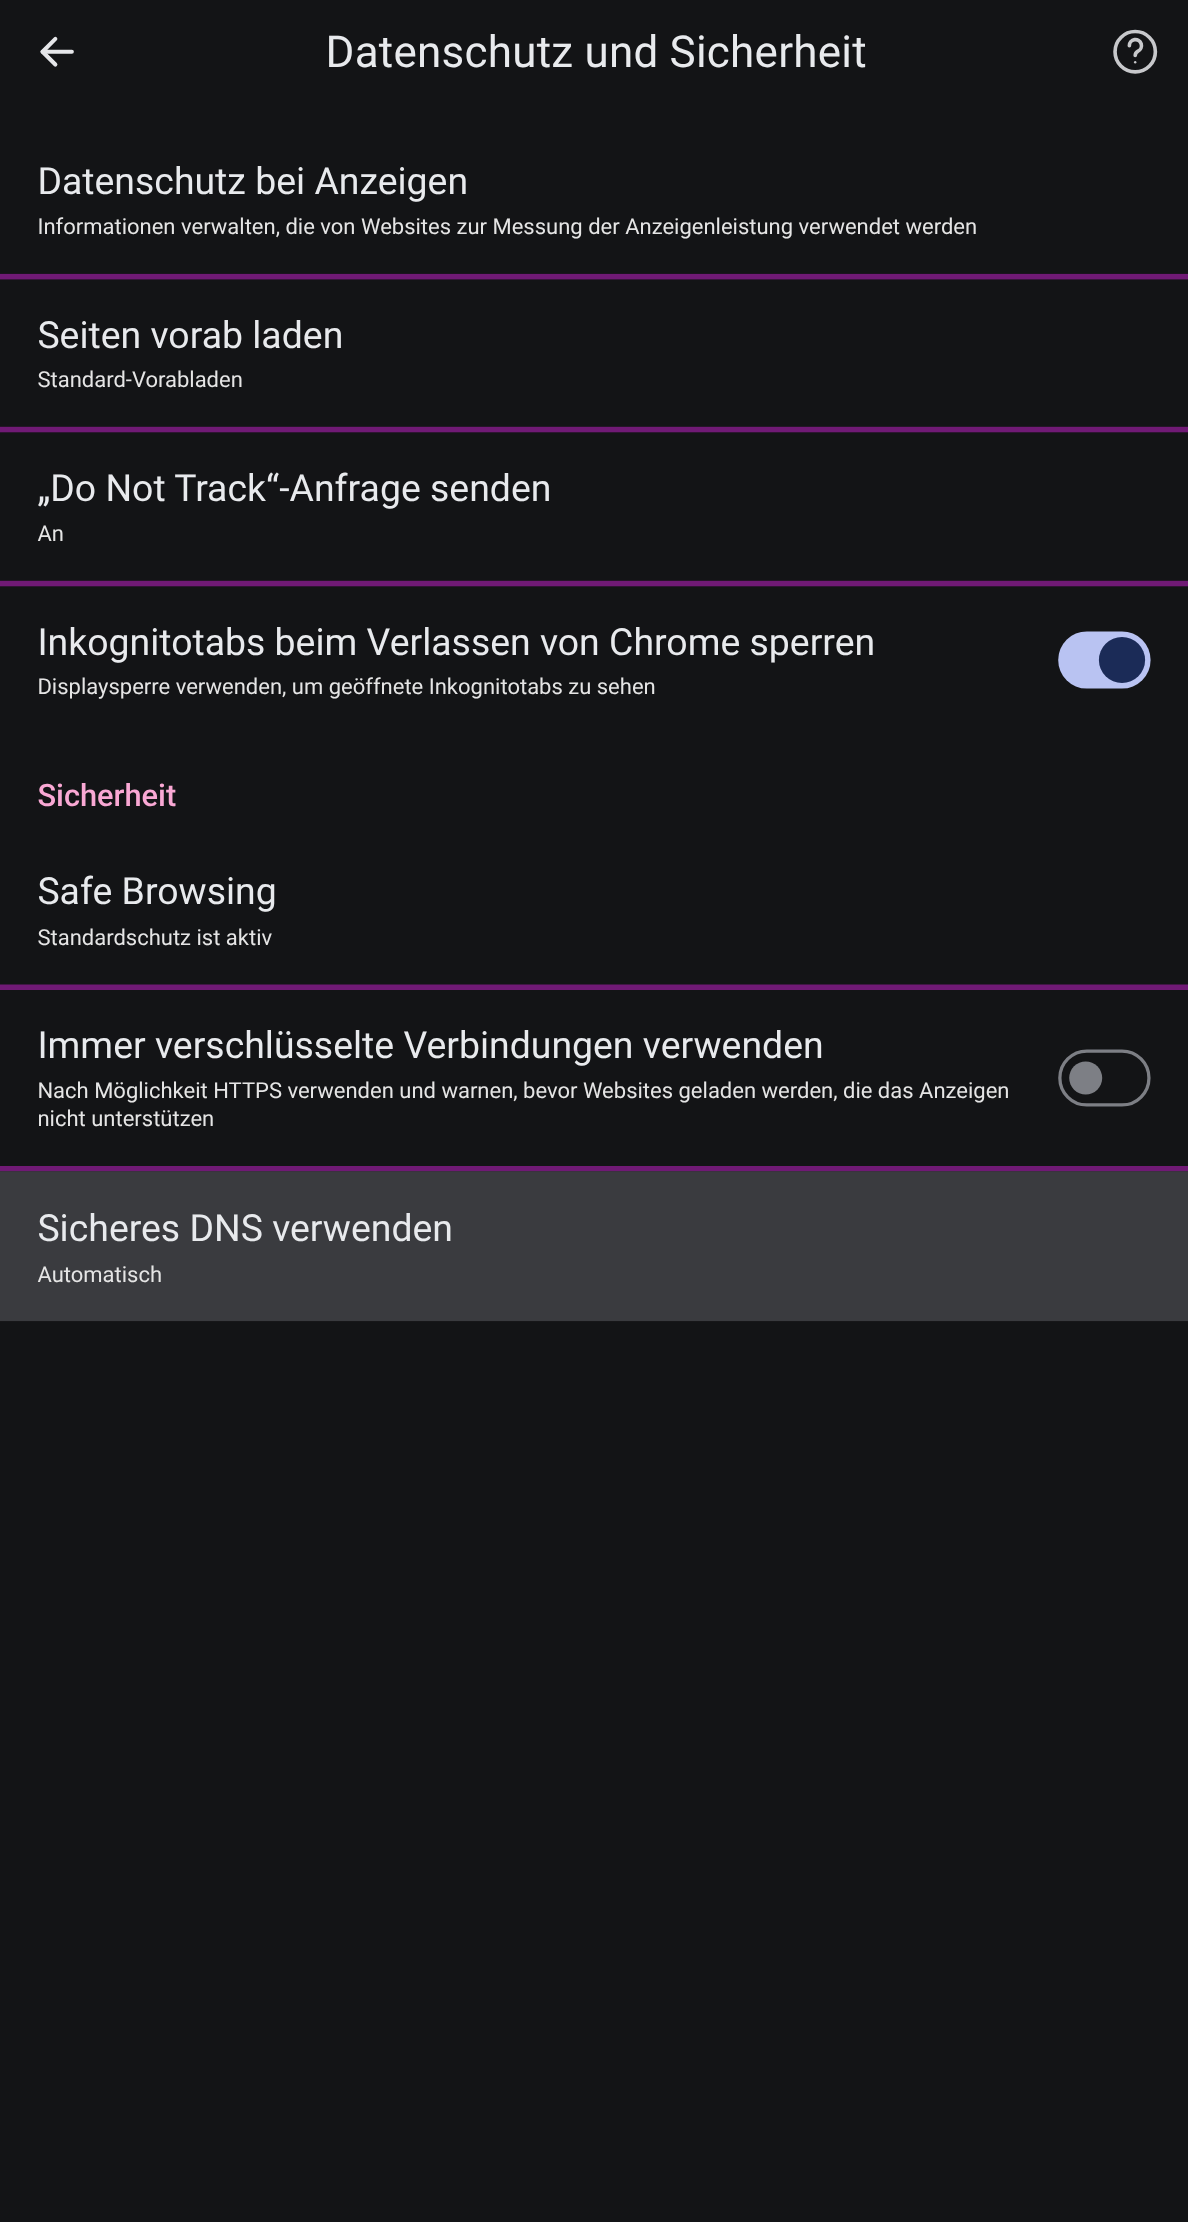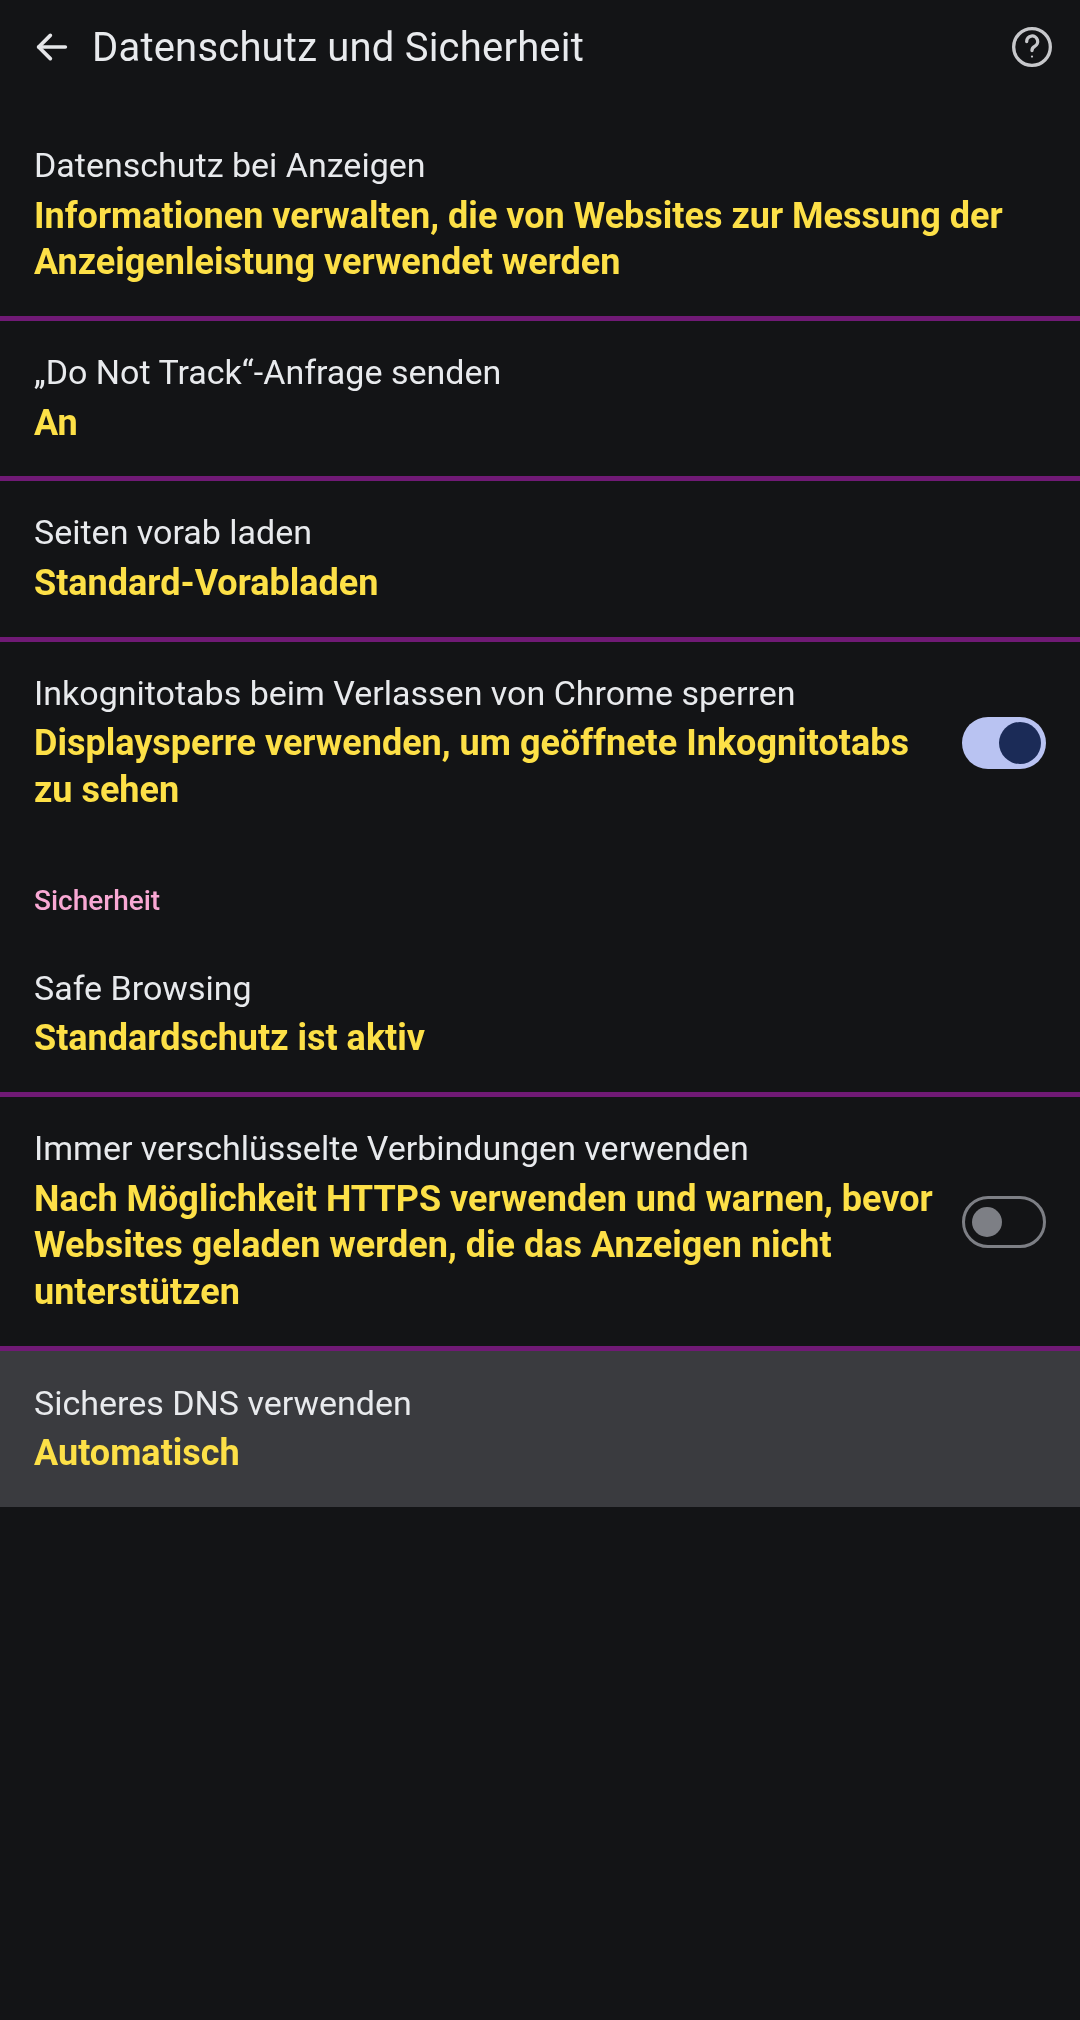--- a/index.html
+++ b/index.html
@@ -11,21 +11,22 @@
     color: #e5e6e9;
     overflow: hidden;
   }
 
   
   .header {
     display: flex;
     align-items: center;
     height: 94px;
     padding: 0 16px 0 28px;
-    gap: 16px;
+    gap: 64px;
+    text-align: center;
   }
   .header .back {
     width: 48px;
     height: 48px;
     display: flex;
     align-items: center;
     justify-content: center;
     color: #e5e6e9;
     cursor: pointer;
   }
@@ -59,23 +60,23 @@
   .row:first-child { padding-top: 50px; }
   .row-text { flex: 1; padding-right: 24px; }
   .row-title {
     font-size: 34px;
     font-weight: 400;
     color: #e8eaed;
     line-height: 1.25;
     margin-bottom: 6px;
   }
   .row-sub {
-    font-size: 36px;
-    font-weight: 700;
-    color: #fde047;
+    font-size: 20px;
+    font-weight: 400;
+    color: #e5e5e5;
     line-height: 1.3;
   }
 
   .section-header {
     padding: 40px 34px 20px 34px;
     font-size: 28px;
     font-weight: 500;
     color: #f9a8d4;
     border-bottom: none;
   }
@@ -153,29 +154,29 @@
 
   <div class="row">
     <div class="row-text">
       <div class="row-title">Datenschutz bei Anzeigen</div>
       <div class="row-sub">Informationen verwalten, die von Websites zur Messung der Anzeigenleistung verwendet werden</div>
     </div>
   </div>
 
   <div class="row">
     <div class="row-text">
+      <div class="row-title">Seiten vorab laden</div>
+      <div class="row-sub">Standard-Vorabladen</div>
+    </div>
+  </div>
+
+  <div class="row">
+    <div class="row-text">
       <div class="row-title">„Do Not Track“-Anfrage senden</div>
       <div class="row-sub">An</div>
-    </div>
-  </div>
-
-  <div class="row">
-    <div class="row-text">
-      <div class="row-title">Seiten vorab laden</div>
-      <div class="row-sub">Standard-Vorabladen</div>
     </div>
   </div>
 
   <div class="row no-border">
     <div class="row-text">
       <div class="row-title">Inkognitotabs beim Verlassen von Chrome sperren</div>
       <div class="row-sub">Displaysperre verwenden, um geöffnete Inkognitotabs zu sehen</div>
     </div>
     <div class="toggle on">
       <div class="track"></div>

